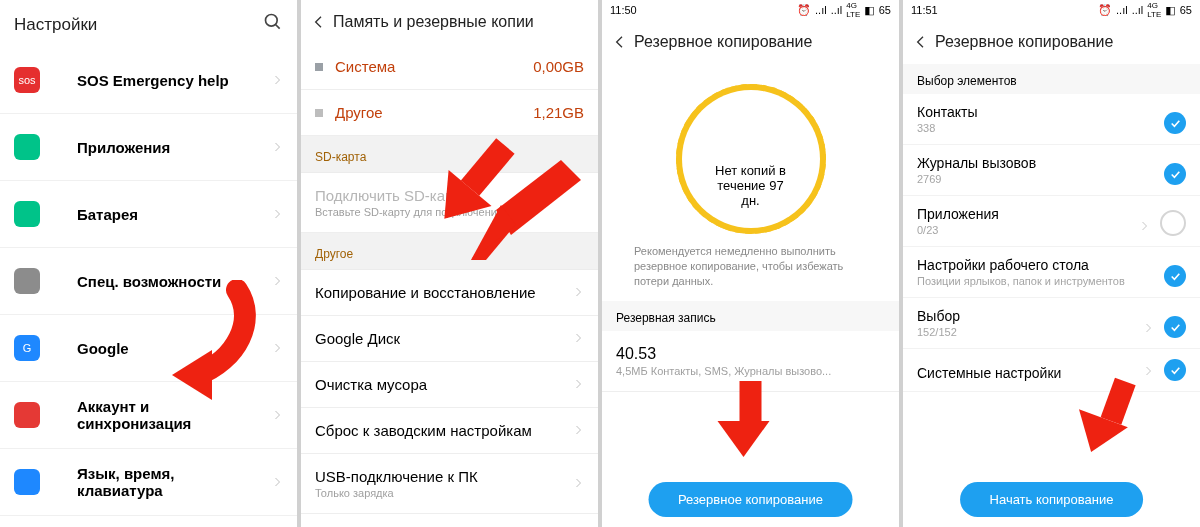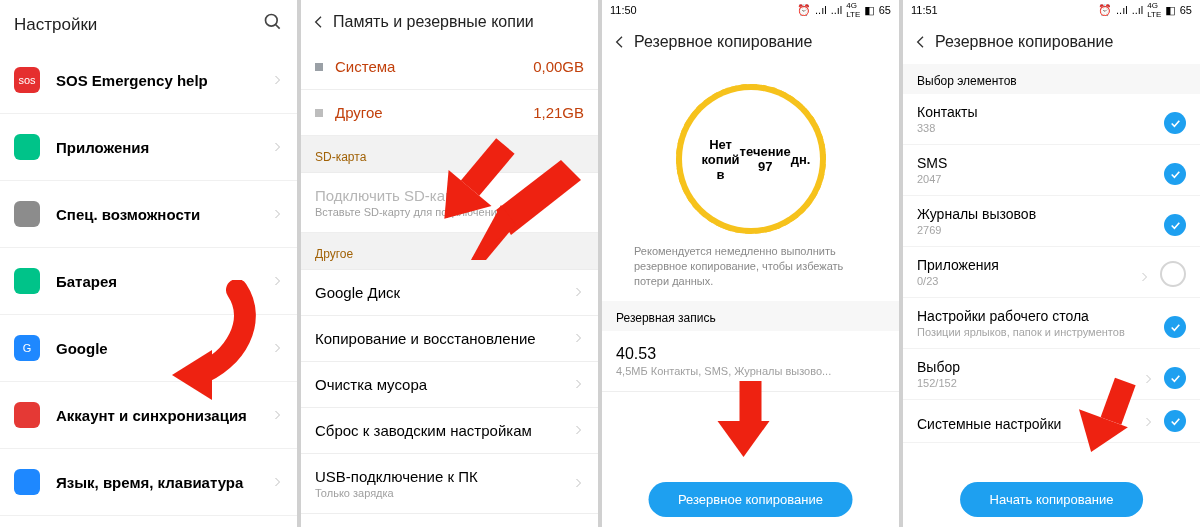--- a/index.html
+++ b/index.html
@@ -7,21 +7,21 @@
   .phone { flex:1; background:#fff; position:relative; overflow:hidden; display:flex; flex-direction:column; }
 
   .statusbar { height:20px; font-size:11px; color:#000; display:flex; align-items:center; padding:0 8px; justify-content:space-between; }
   .statusbar .right { display:flex; gap:4px; align-items:center; }
 
   .header { display:flex; align-items:center; height:44px; padding:0 10px; font-size:16px; color:#222; }
   .header .back { width:22px; display:flex; align-items:center; }
 
   .header1 { font-size:17px; font-weight:500; color:#1f1f1f; padding:12px 14px 10px; display:flex; align-items:center; }
 
-  .row { display:flex; align-items:center; padding:10px 14px; min-height:46px; border-bottom:1px solid #f0f0f0; font-size:15px; color:#000; position:relative; }
+  .row { display:flex; align-items:center; padding:10px 14px; min-height:46px; border-bottom:1px solid #f0f0f0; font-size:15px; color:#000; position:relative;gap:21px; }
   .row .icon { width:26px; height:26px; border-radius:6px; margin-right:16px; display:flex; align-items:center; justify-content:center; font-size:11px; color:#fff; }
   .row .chev { margin-left:auto; color:#c0c0c0; }
   .row .title { flex:1; }
 
   .section { font-size:12px; color:#a16207; padding:14px 14px 8px; background:#f2f2f2; border-bottom:1px solid #ececec; }
   .section-light { font-size:12px; color:#000000; padding:10px 14px 6px; background:#f7f7f7; }
 
   .bold { font-weight:600; }
 
   .divider-gap { height:8px; background:#eee; }
@@ -30,21 +30,21 @@
   .p2-row .chev { margin-left:auto; color:#c0c0c0; }
   .p2-sub { font-size:11px; color:#a0a0a0; margin-top:2px; }
 
   .circle-wrap { display:flex; justify-content:center; padding:20px 0 10px; }
   .circle-outer { width:150px; height:150px; border-radius:50%;
     background: conic-gradient(#f6c21c 0 360deg);
     display:flex; align-items:center; justify-content:center; position:relative;
   }
   .circle-ring { position:absolute; inset:6px; border-radius:50%; background:#fff; }
   .circle-dash { position:absolute; inset:0; border-radius:50%; border:2px dashed #f6c21c; }
-  .circle-inner { position:absolute; inset:16px; border-radius:50%; background:#fff; display:flex; align-items:center; justify-content:flex-start; flex-direction:row; text-align:center; font-size:13px; font-weight:700; padding:10px; }
+  .circle-inner { position:absolute; inset:16px; border-radius:50%; background:#fff; display:flex; align-items:center; justify-content:flex-end; flex-direction:column; text-align:center; font-size:13px; font-weight:400; padding:10px; }
 
   .hint { font-size:11px; color:#8a8a8a; padding:0 32px 12px; line-height:1.35; }
 
   .btn { position:absolute; bottom:10px; left:50%; transform:translateX(-50%);
     background:#1ea0f0; color:#fff; font-size:13px; padding:10px 30px; border-radius:22px; white-space:nowrap; }
 
   .check { width:22px; height:22px; border-radius:50%; background:#1ea0f0; display:flex; align-items:center; justify-content:center; }
   .check svg { width:13px; height:13px; stroke:#fff; stroke-width:3; fill:none; }
   .check-off { width:22px; height:22px; border-radius:50%; border:2px solid #d5d5d5; }
 
@@ -81,29 +81,29 @@
             </svg></span>
         </div>
         <div class="row">
           <span class="icon" style="background:#00c389"></span>
           <span class="title bold">Приложения</span>
           <span class="chev"><svg width="12" height="12" viewBox="0 0 24 24" fill="none" stroke="#c0c0c0" stroke-width="2">
               <polyline points="9 4 17 12 9 20"></polyline>
             </svg></span>
         </div>
         <div class="row">
+          <span class="icon" style="background:#00c389"></span>
+          <span class="title bold">Батарея</span>
+          <span class="chev"><svg width="12" height="12" viewBox="0 0 24 24" fill="none" stroke="#c0c0c0" stroke-width="2">
+              <polyline points="9 4 17 12 9 20"></polyline>
+            </svg></span>
+        </div>
+        <div class="row">
           <span class="icon" style="background:#8c8c8c"></span>
           <span class="title bold">Спец. возможности</span>
-          <span class="chev"><svg width="12" height="12" viewBox="0 0 24 24" fill="none" stroke="#c0c0c0" stroke-width="2">
-              <polyline points="9 4 17 12 9 20"></polyline>
-            </svg></span>
-        </div>
-        <div class="row">
-          <span class="icon" style="background:#00c389"></span>
-          <span class="title bold">Батарея</span>
           <span class="chev"><svg width="12" height="12" viewBox="0 0 24 24" fill="none" stroke="#c0c0c0" stroke-width="2">
               <polyline points="9 4 17 12 9 20"></polyline>
             </svg></span>
         </div>
         <div class="row">
           <span class="icon" style="background:#1e88ff">G</span>
           <span class="title bold">Google</span>
           <span class="chev"><svg width="12" height="12" viewBox="0 0 24 24" fill="none" stroke="#c0c0c0" stroke-width="2">
               <polyline points="9 4 17 12 9 20"></polyline>
             </svg></span>
@@ -159,29 +159,29 @@
       </div>
     <div class="section">SD-карта</div>
     <div class="p2-row" style="flex-direction:column; align-items:flex-start; color:#b6b6b6">
       <div style="font-size:15px">Подключить SD-карту</div>
       <div class="p2-sub">Вставьте SD-карту для подключения</div>
     </div>
     <div class="section">Другое</div>
     <div id="p2-rows">
         <div class="p2-row">
           <div style="flex:1">
+            <div>Копирование и восстановление</div>
+          </div>
+          <span class="chev"><svg width="12" height="12" viewBox="0 0 24 24" fill="none" stroke="#c0c0c0" stroke-width="2">
+              <polyline points="9 4 17 12 9 20"></polyline>
+            </svg></span>
+        </div>
+        <div class="p2-row">
+          <div style="flex:1">
             <div>Google Диск</div>
-          </div>
-          <span class="chev"><svg width="12" height="12" viewBox="0 0 24 24" fill="none" stroke="#c0c0c0" stroke-width="2">
-              <polyline points="9 4 17 12 9 20"></polyline>
-            </svg></span>
-        </div>
-        <div class="p2-row">
-          <div style="flex:1">
-            <div>Копирование и восстановление</div>
           </div>
           <span class="chev"><svg width="12" height="12" viewBox="0 0 24 24" fill="none" stroke="#c0c0c0" stroke-width="2">
               <polyline points="9 4 17 12 9 20"></polyline>
             </svg></span>
         </div>
         <div class="p2-row">
           <div style="flex:1">
             <div>Очистка мусора</div>
           </div>
           <span class="chev"><svg width="12" height="12" viewBox="0 0 24 24" fill="none" stroke="#c0c0c0" stroke-width="2">
@@ -299,31 +299,20 @@
             <div class="p4-sub">338</div>
           </div>
           <span class="check">
             <svg viewBox="0 0 24 24">
               <polyline points="5 12 10 17 19 7"></polyline>
             </svg>
           </span>
         </div>
         <div class="p4-row">
           <div class="p4-main">
-            <div class="p4-title">SMS</div>
-            <div class="p4-sub">2047</div>
-          </div>
-          <span class="check">
-            <svg viewBox="0 0 24 24">
-              <polyline points="5 12 10 17 19 7"></polyline>
-            </svg>
-          </span>
-        </div>
-        <div class="p4-row">
-          <div class="p4-main">
             <div class="p4-title">Журналы вызовов</div>
             <div class="p4-sub">2769</div>
           </div>
           <span class="check">
             <svg viewBox="0 0 24 24">
               <polyline points="5 12 10 17 19 7"></polyline>
             </svg>
           </span>
         </div>
         <div class="p4-row">

